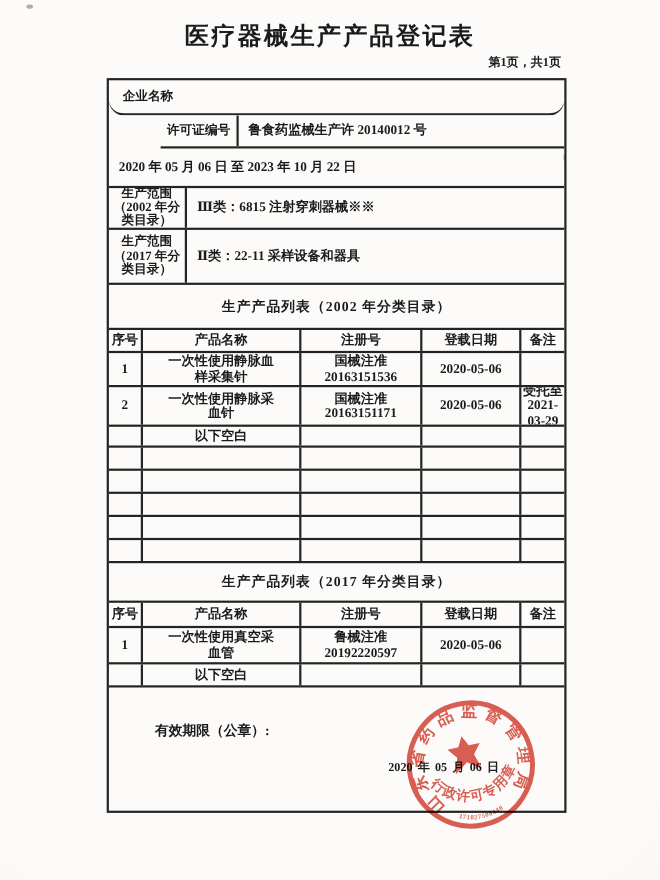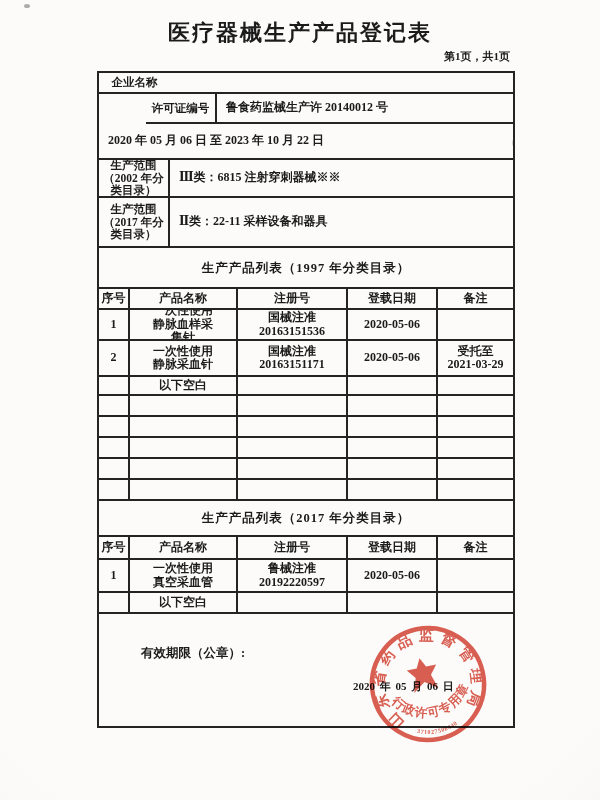--- a/index.html
+++ b/index.html
@@ -32,25 +32,25 @@
     box-sizing:border-box;border-right:2px solid #242424;
     display:flex;align-items:center;justify-content:center;
     text-align:center;white-space:pre-line;line-height:1.12;
     overflow:hidden;
   }
   .c:last-child{border-right:none;}
   .lbl{width:71px;font-size:11.5px;flex:none;}
   .val{flex:1;justify-content:flex-start;text-align:left;padding-left:9px;font-size:12px;}
   .sec{flex:1;font-size:12.5px;letter-spacing:1px;}
   .col-no{width:31px;flex:none;font-size:12px;}
-  .col-name{width:108px;flex:none;font-size:12px;padding:0 20px;}
+  .col-name{width:144px;flex:none;font-size:12px;padding:0 20px;}
   .col-reg{width:110px;flex:none;font-size:12px;}
   .col-date{width:90px;flex:none;font-size:12px;text-align:center;}
   .col-note{flex:1;font-size:12px;}
-  .h-info1{height:21px;} .h-info2{height:30px;margin-left:47px;} .h-info3{height:36px;}
+  .h-info1{height:32px;border-radius:14px;} .h-info2{height:30px;margin-left:47px;} .h-info3{height:36px;}
   .h-scope1{height:38px;} .h-scope2{height:50px;}
   .h-sec1{height:41px;} .h-head1{height:21px;}
   .h-p1{height:31px;} .h-p2{height:36px;} .h-blank1{height:19px;}
   .h-empty{height:21px;}
   .h-sec2{height:36px;} .h-head2{height:23px;}
   .h-p3{height:33px;} .h-blank2{height:21px;}
   .footer-row{height:112px;position:relative;display:block;}
   .issuer-label{position:absolute;left:42px;top:31px;font-size:12.5px;}
   .issue-date{position:absolute;left:254px;top:65px;font-size:11px;word-spacing:2px;white-space:nowrap;}
   .seal{
@@ -89,21 +89,21 @@
       <div class="c val">Ⅲ类：6815 注射穿刺器械※※</div>
     </div>
     <div class="row h-scope2">
       <div class="c lbl">生产范围
 （2017 年分
 类目录）</div>
       <div class="c val">Ⅱ类：22-11 采样设备和器具</div>
     </div>
 
     <div class="row h-sec1">
-      <div class="c sec">生产产品列表（1997 年分类目录）</div>
+      <div class="c sec">生产产品列表（2002 年分类目录）</div>
     </div>
     <div class="row h-head1">
       <div class="c col-no">序号</div>
       <div class="c col-name">产品名称</div>
       <div class="c col-reg">注册号</div>
       <div class="c col-date">登载日期</div>
       <div class="c col-note">备注</div>
     </div>
     <div class="row h-p1">
       <div class="c col-no">1</div>

